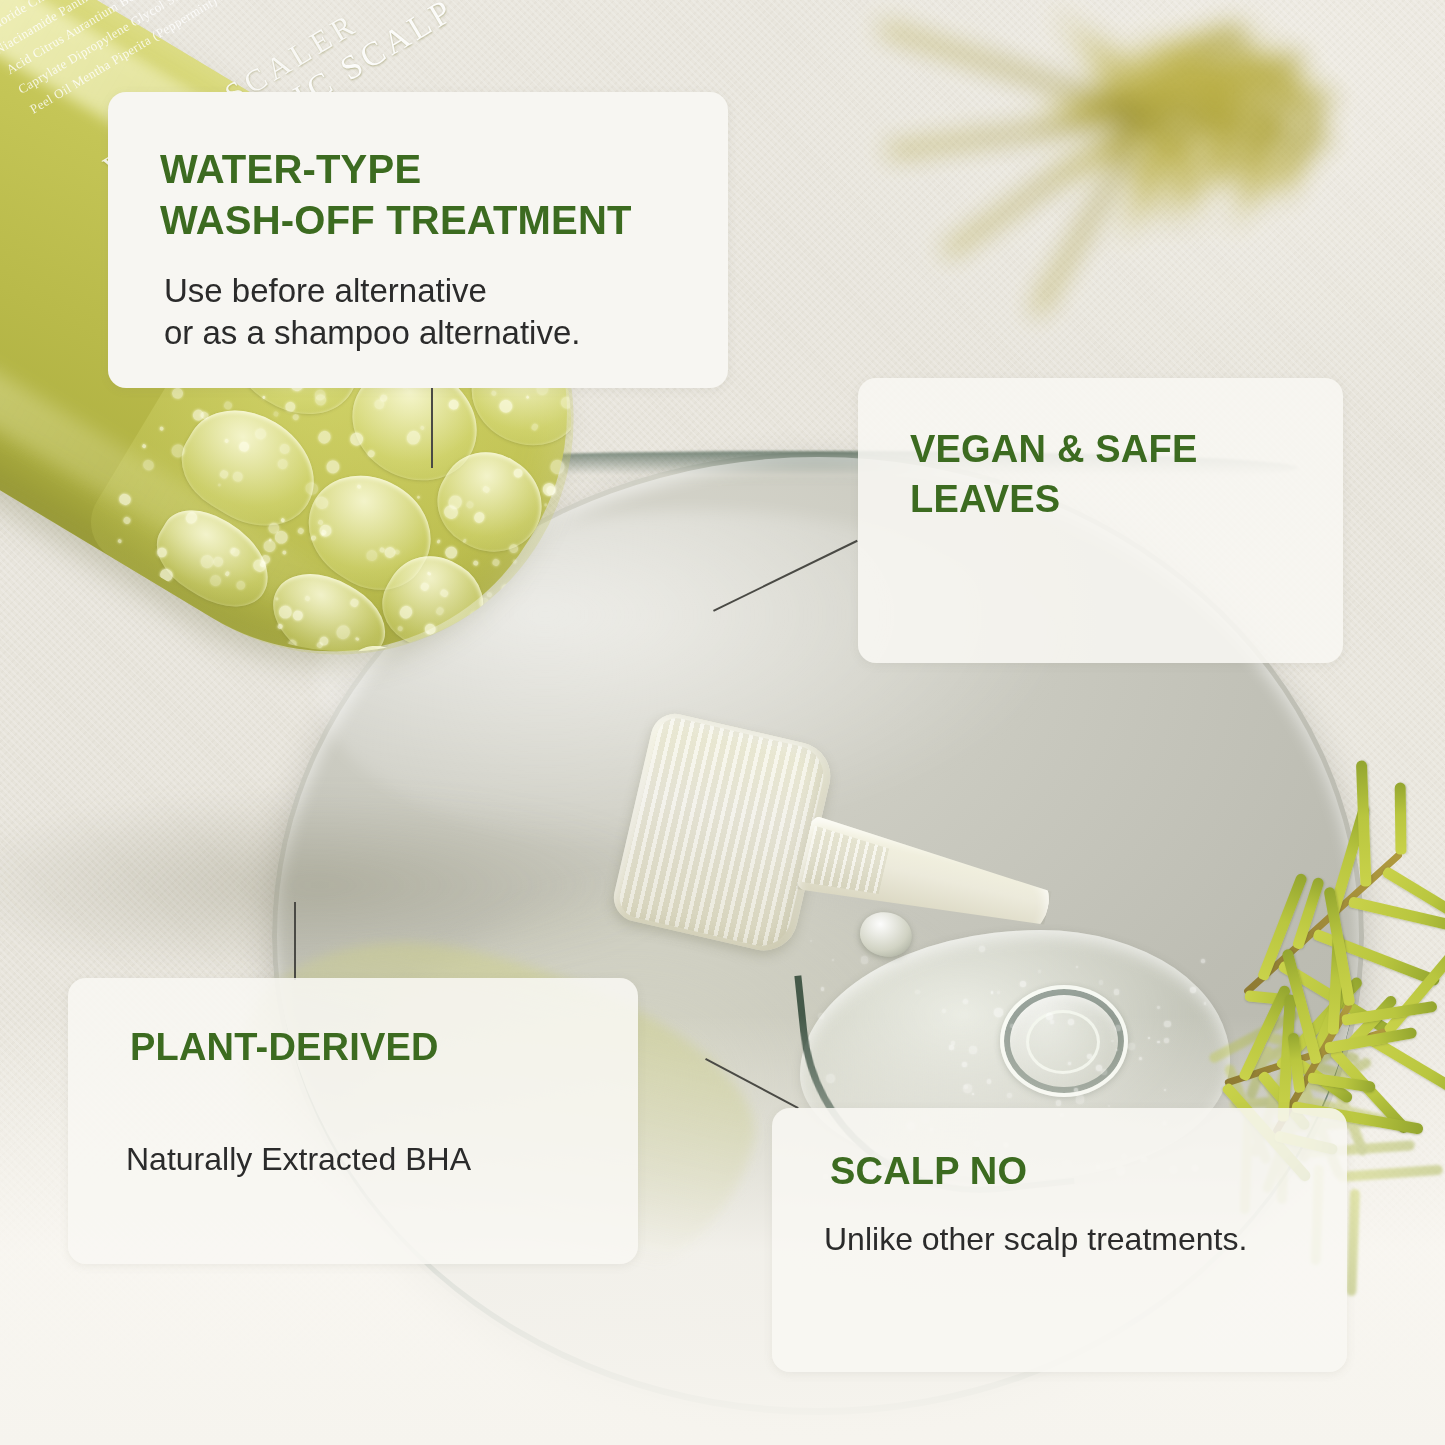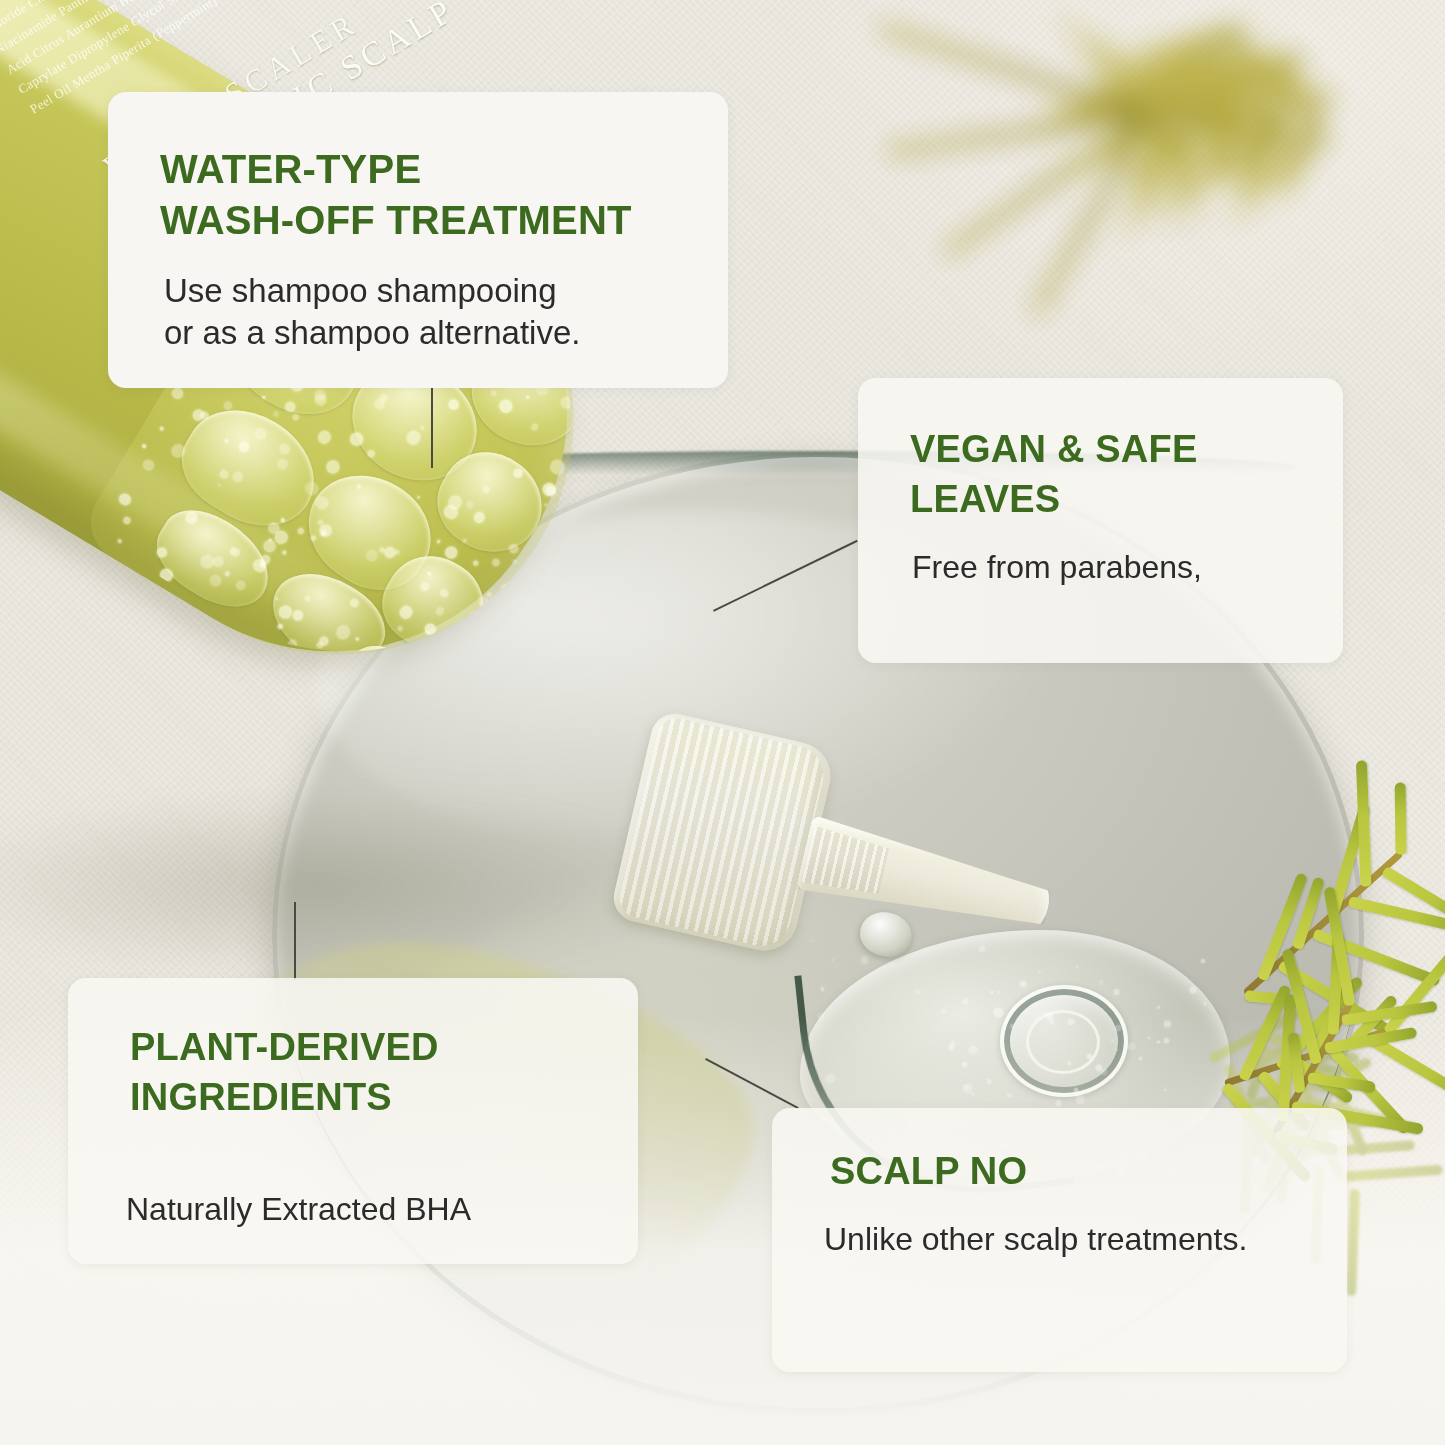--- a/index.html
+++ b/index.html
@@ -600,30 +600,30 @@
     <div class="nz-drop"></div>
   </div>
 
   <div class="lead" style="left:431px;top:388px;width:2px;height:80px;"></div>
   <div class="lead" style="left:713px;top:610px;width:160px;height:2px;transform:rotate(-26deg);"></div>
   <div class="lead" style="left:294px;top:902px;width:2px;height:78px;"></div>
   <div class="lead" style="left:706px;top:1058px;width:105px;height:2px;transform:rotate(28deg);"></div>
 
   <div class="card solid" id="card1">
     <div class="c-title"><span>WATER-TYPE</span><br><span>WASH-OFF TREATMENT</span></div>
-    <div class="c-body"><span>Use shampoo shampooing</span><br><span>or as a shampoo alternative.</span></div>
+    <div class="c-body"><span>Use before alternative</span><br><span>or as a shampoo alternative.</span></div>
   </div>
 
   <div class="card glass" id="card2">
     <div class="c-title"><span>VEGAN &amp; SAFE</span><br><span>LEAVES</span></div>
-    <div class="c-body"><span>Free from parabens,</span><br></div>
+    <div class="c-body"><br></div>
   </div>
 
   <div class="card glass" id="card3">
-    <div class="c-title"><span>PLANT-DERIVED</span><br><span>INGREDIENTS</span></div>
+    <div class="c-title"><span>PLANT-DERIVED</span><br></div>
     <div class="c-body"><br><span>Naturally Extracted BHA</span></div>
   </div>
 
   <div class="card glass" id="card4">
     <div class="c-title"><span>SCALP NO</span><br></div>
     <div class="c-body"><span>Unlike other scalp treatments.</span></div>
   </div>
 
 </div>
 

